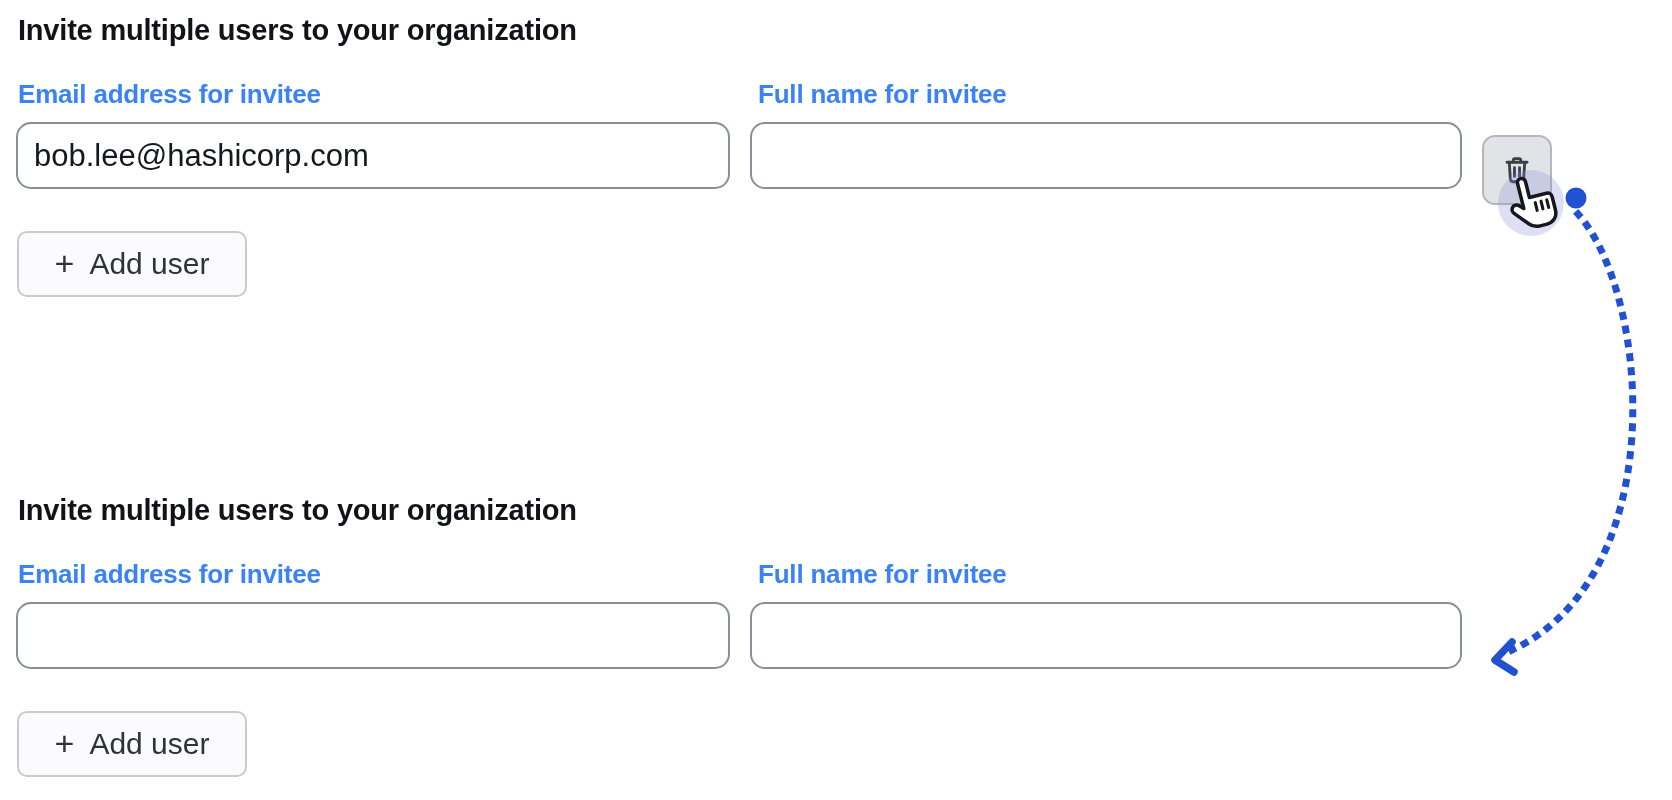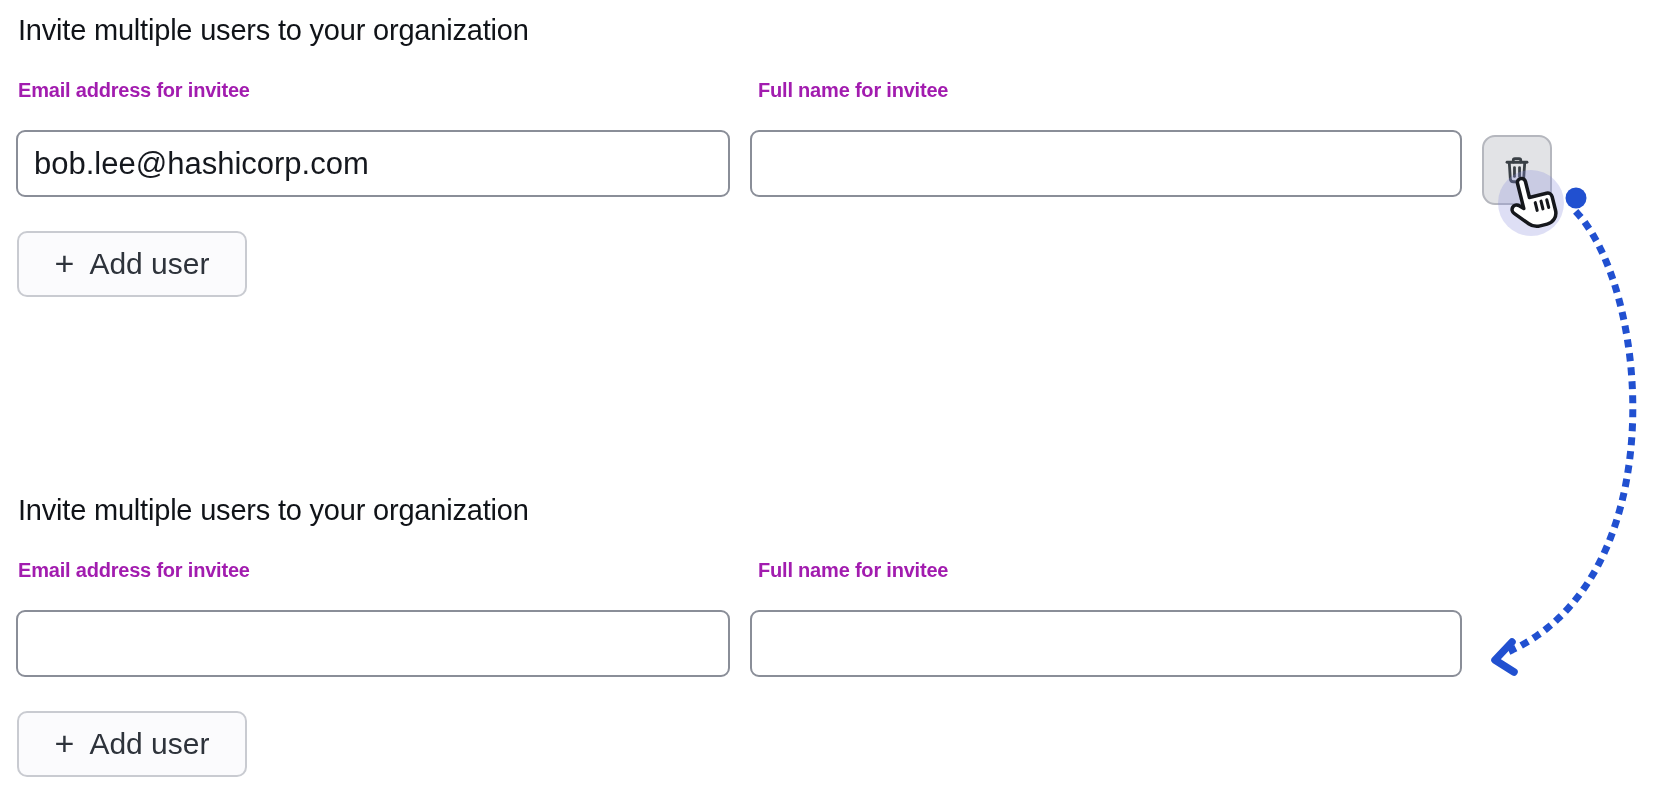--- a/index.html
+++ b/index.html
@@ -11,34 +11,34 @@
     position: relative;
   }
   .page { position: absolute; inset: 0; }
 
   .invite { position: absolute; left: 0; width: 1672px; height: 320px; }
   .invite.s1 { top: 0; }
   .invite.s2 { top: 480px; }
 
   .section-title {
     position: absolute; left: 18px; top: 12px;
-    font-size: 29px; font-weight: 400; letter-spacing: -0.2px;
+    font-size: 29px; font-weight: 700; letter-spacing: -0.2px;
     color: #101318; line-height: 1.25;
   }
   .lbl {
     position: absolute; top: 78px;
-    font-size: 20px; font-weight: 700; letter-spacing: -0.2px;
-    color: #a21caf; line-height: 1.25;
+    font-size: 26px; font-weight: 700; letter-spacing: -0.2px;
+    color: #3b82f6; line-height: 1.25;
   }
   .email-lbl { left: 18px; }
   .name-lbl  { left: 758px; }
 
   .inp {
-    position: absolute; top: 130px; height: 67px;
-    border: 2px solid #8a8e98; border-radius: 9px;
+    position: absolute; top: 122px; height: 67px;
+    border: 2px solid #8a8e98; border-radius: 15px;
     background: #ffffff; color: #15181e;
     font-size: 31px; font-family: "Liberation Sans", sans-serif;
     padding: 0 16px; outline: none;
   }
   .email-inp { left: 16px;  width: 714px; }
   .name-inp  { left: 750px; width: 712px; }
 
   .trash-btn {
     position: absolute; left: 1482px; top: 135px;
     width: 70px; height: 70px;

